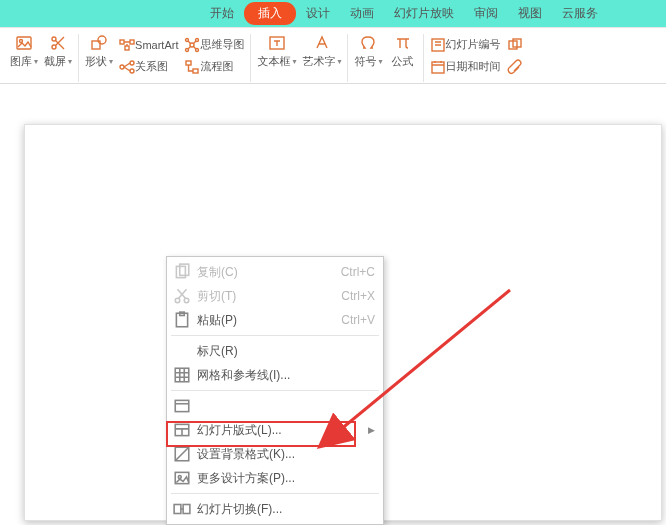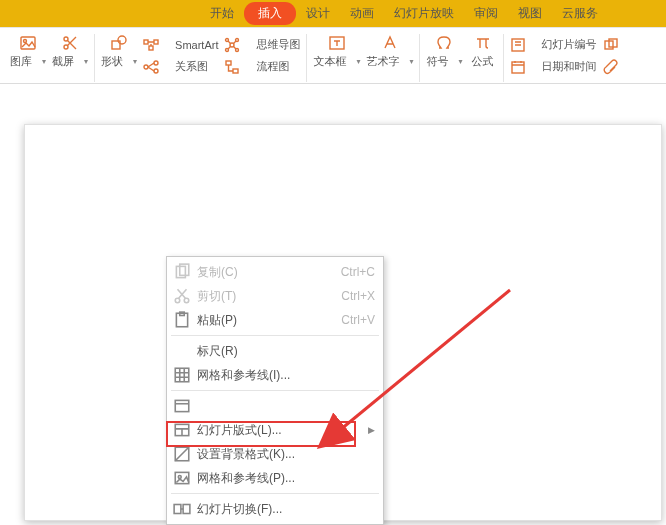--- a/index.html
+++ b/index.html
@@ -12,21 +12,21 @@
     overflow: hidden;
     position: relative;
   }
   
   .tabstrip {
     height: 28px;
     display: flex;
     align-items: center;
     padding-left: 200px;
     border-bottom: 1px solid #e6e6e6;
-    background: #eab308;
+    background: #5eead4;
   }
   .tab {
     padding: 3px 10px;
     color: #555;
     font-size: 12px;
     cursor: pointer;
   }
   .tab.active {
     background: #f25022;
     color: #fff;
@@ -59,33 +59,33 @@
     align-items: center;
     justify-content: flex-start;
     gap: 2px;
     min-width: 28px;
     height: 44px;
     cursor: pointer;
     font-size: 11px;
     color: #555;
   }
   .btn .ic { width: 18px; height: 18px; display:flex; align-items:center; justify-content:center;}
-  .btn .lbl { display:flex; align-items:center; gap:10px; white-space: nowrap;}
+  .btn .lbl { display:flex; align-items:center; gap:2px; white-space: nowrap;}
   .dd { font-size:8px; color:#888;}
   .stack {
     display: flex;
     flex-direction: column;
     gap: 2px;
     justify-content: center;
     height: 44px;
   }
   .sbtn {
     display: flex;
     align-items: center;
-    gap: 16px;
+    gap: 0;
     height: 20px;
     font-size: 11px;
     color: #555;
     cursor: pointer;
     white-space: nowrap;
   }
   .sbtn .ic2 { width:16px; height:16px; display:flex; align-items:center; justify-content:center;}
   
   .canvas-wrap {
     position: absolute;
@@ -436,21 +436,21 @@
     <span class="ctext">设置背景格式(K)...</span>
   </div>
   <div class="citem">
     <span class="cicon gray">
         <svg viewBox="0 0 16 16">
           <rect x="2" y="3" width="12" height="10"></rect>
           <circle cx="6" cy="7" r="1.3"></circle>
           <path d="M3 12 L6 9 L9 11 L12 7 L14 12"></path>
         </svg>
       </span>
-    <span class="ctext">网格和参考线(P)...</span>
+    <span class="ctext">更多设计方案(P)...</span>
   </div>
   <div class="csep"></div>
   <div class="citem">
     <span class="cicon gray">
         <svg viewBox="0 0 16 16">
           <rect x="1" y="4" width="6" height="8"></rect>
           <rect x="9" y="4" width="6" height="8"></rect>
           <path d="M7 8 L9 8"></path>
         </svg>
       </span>

